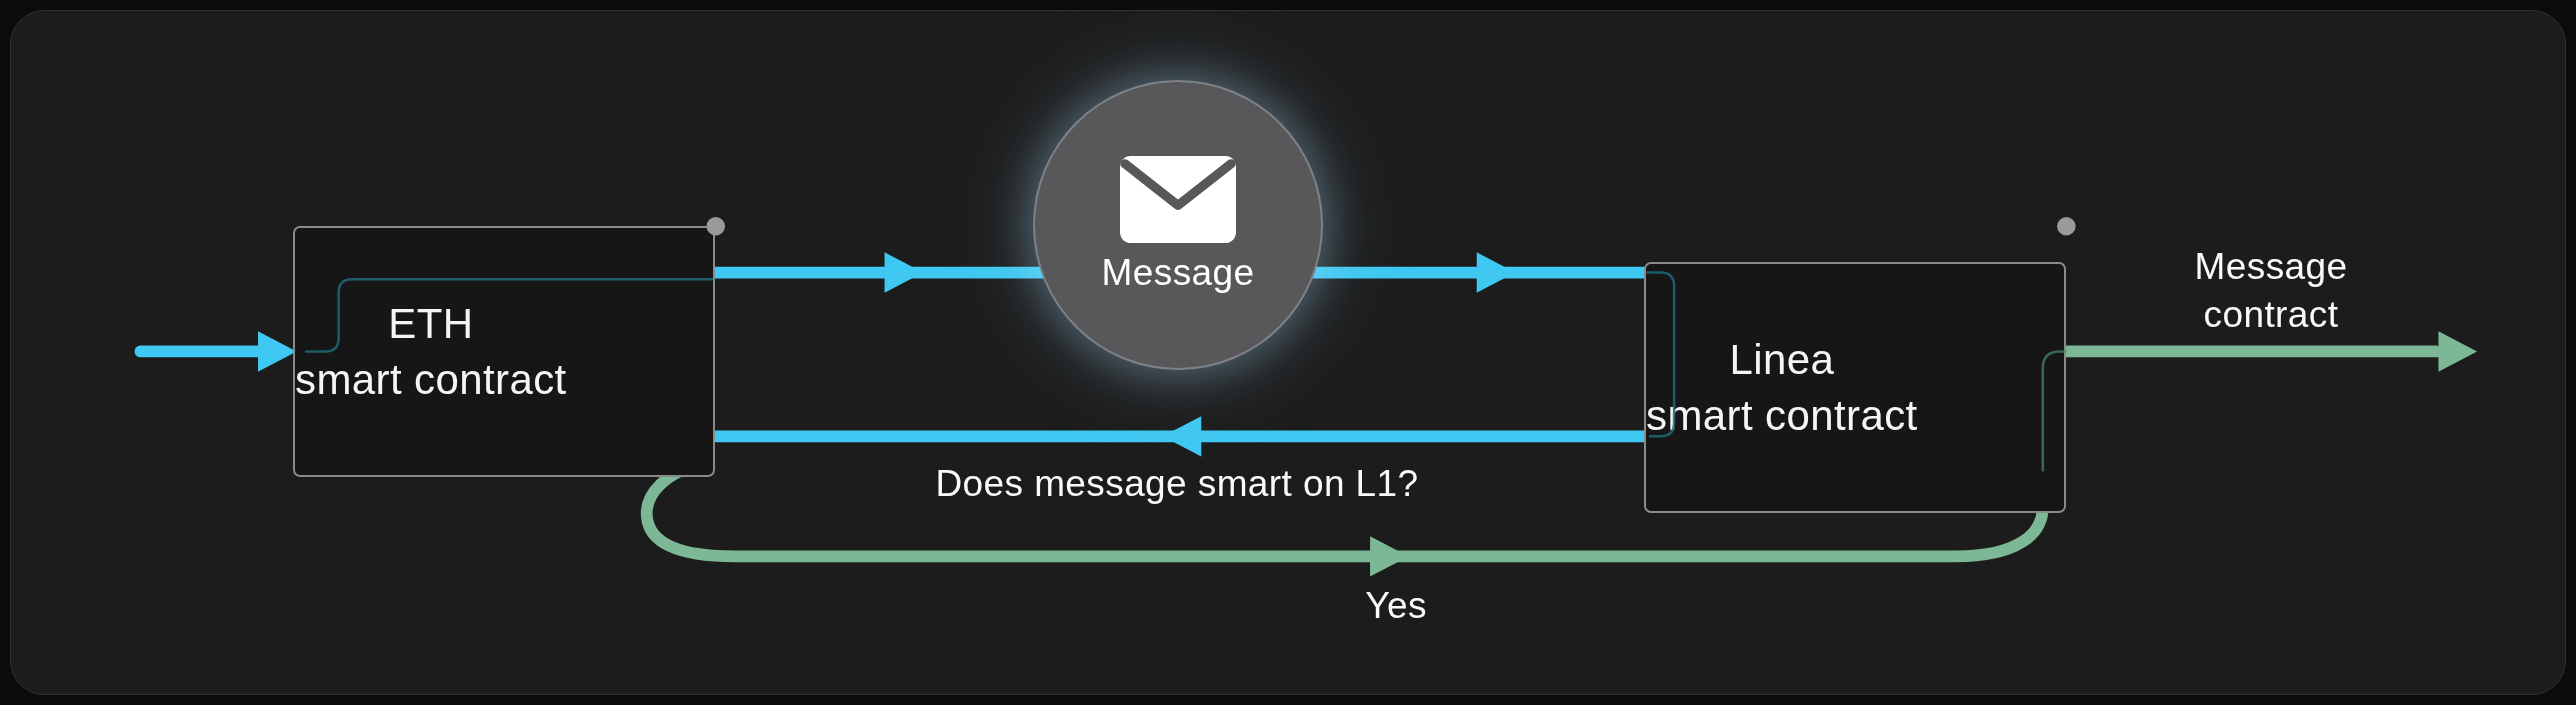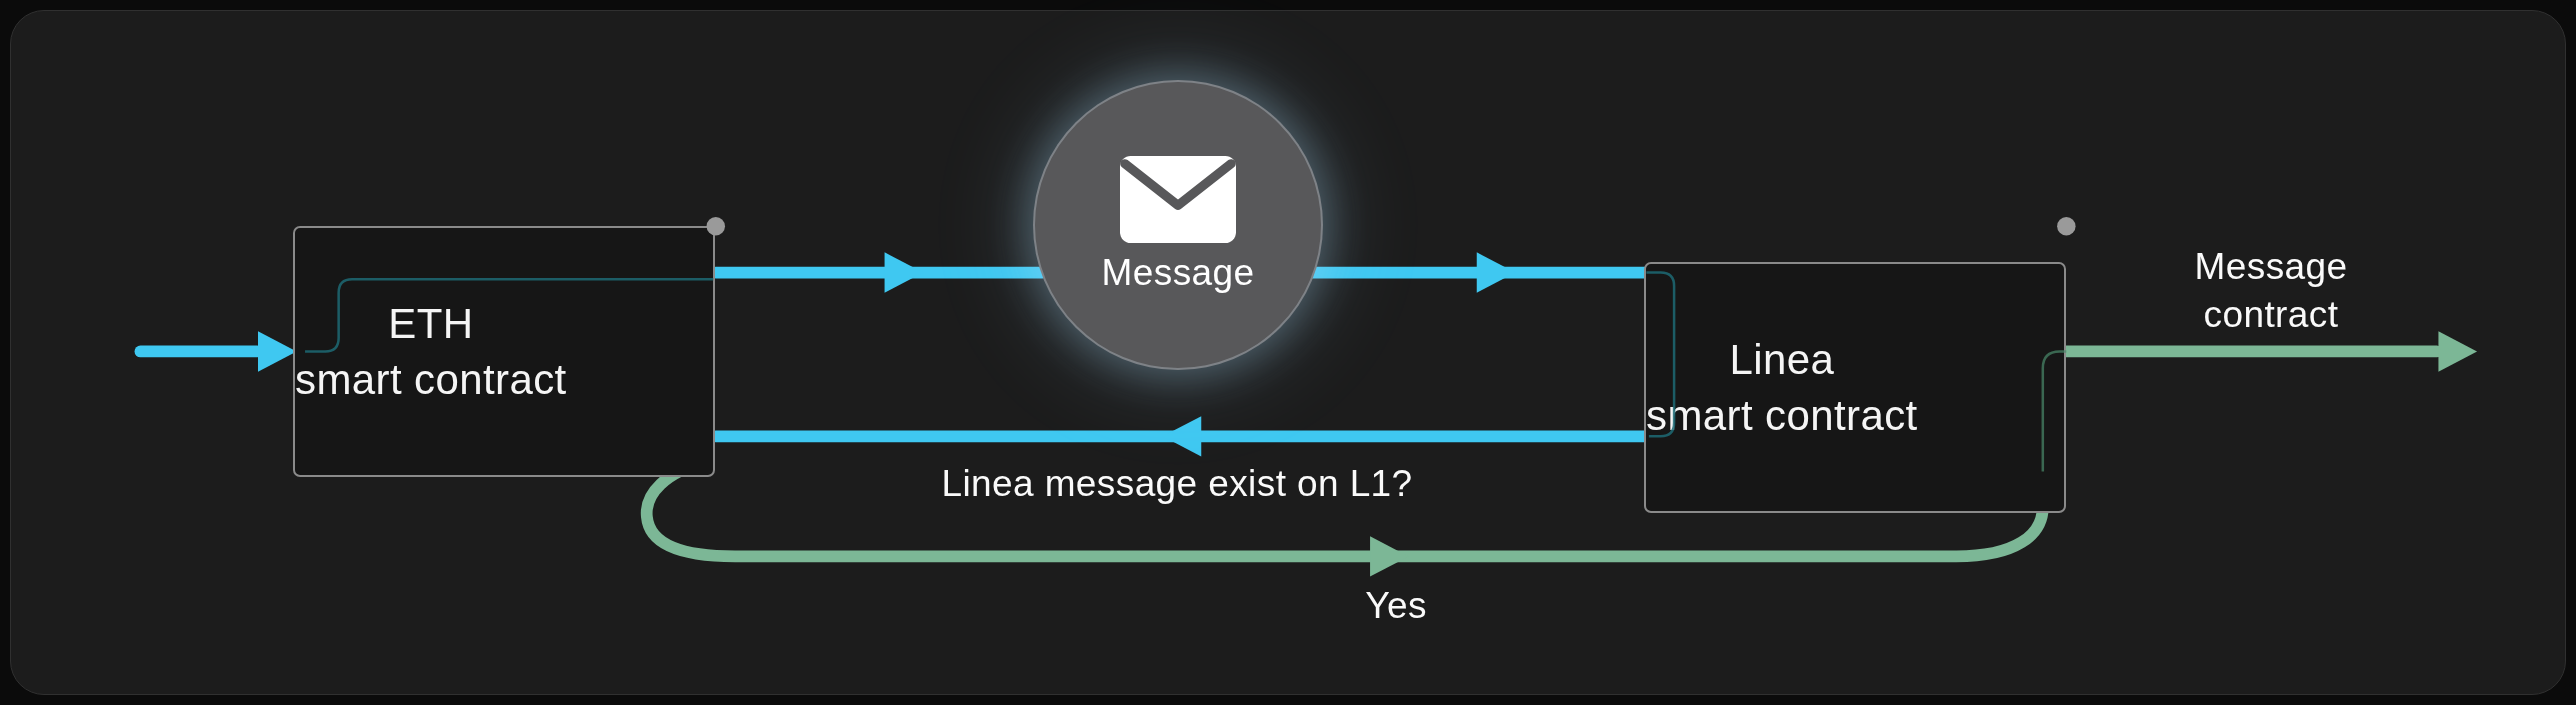--- a/index.html
+++ b/index.html
@@ -116,21 +116,21 @@
   </div>
 
   <svg class="layer over" viewBox="0 0 3067 840" aria-hidden="true">
     <path class="faint-cyan" d="M 362 417 L 386 417 Q 402 417 402 401 L 402 347 Q 402 331 418 331 L 848 331"></path>
     <path class="faint-cyan" d="M 1959 323 L 1976 323 Q 1992 323 1992 339 L 1992 502 Q 1992 518 1976 518 L 1962 518"></path>
     <path class="faint-green" d="M 2431 560 L 2431 437 Q 2431 417 2451 417 L 2459 417"></path>
     <circle class="corner-dot" cx="851" cy="268" r="11"></circle>
     <circle class="corner-dot" cx="2459" cy="268" r="11"></circle>
   </svg>
 
-  <div class="flabel q-label">Linea message exist on L1?</div>
+  <div class="flabel q-label">Does message smart on L1?</div>
   <div class="flabel yes-label">Yes</div>
   <div class="flabel exec-label">
     <span>Message</span>
     <span>contract</span>
   </div>
 
 </div>
 
 
 </body></html>

